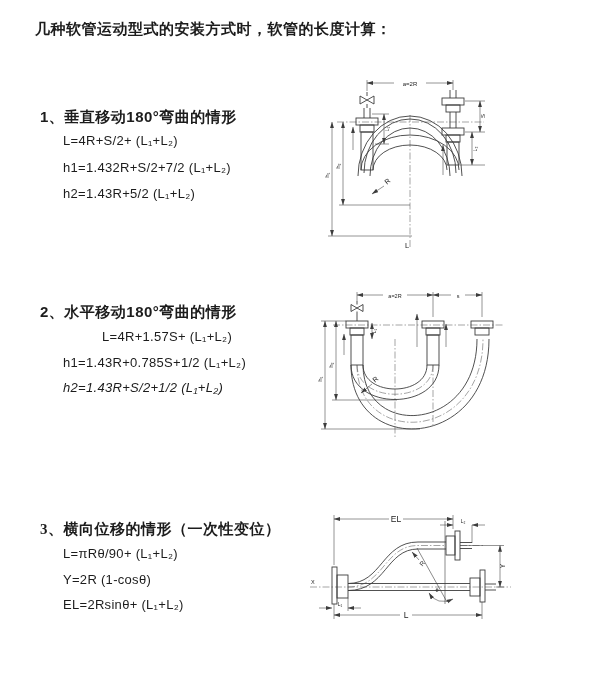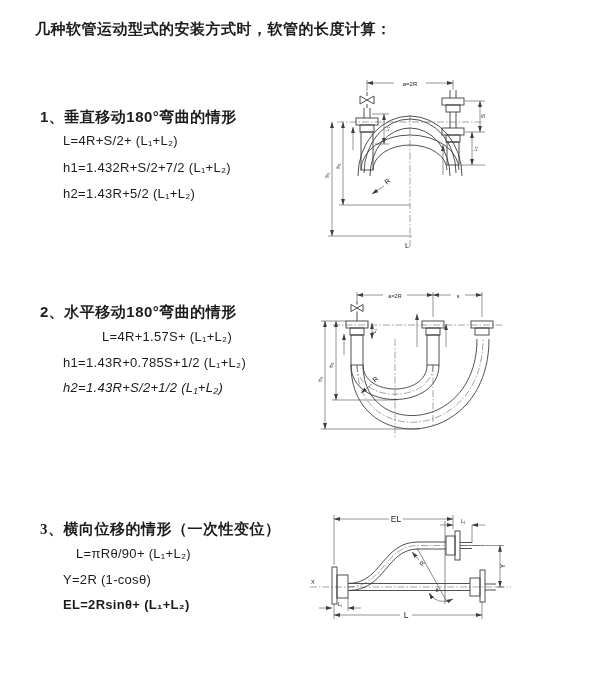--- a/index.html
+++ b/index.html
@@ -25,23 +25,23 @@
 <div class="abs formula" style="left:63px;top:133px;">L=4R+S/2+ (L₁+L₂)</div>
 <div class="abs formula" style="left:63px;top:160px;">h1=1.432R+S/2+7/2 (L₁+L₂)</div>
 <div class="abs formula" style="left:63px;top:186px;">h2=1.43R+5/2 (L₁+L₂)</div>
 
 <div class="abs heading" style="left:40px;top:303px;text-align:center;">2、水平移动180°弯曲的情形</div>
 <div class="abs formula" style="left:63px;top:329px;margin-left:39px;">L=4R+1.57S+ (L₁+L₂)</div>
 <div class="abs formula" style="left:63px;top:355px;">h1=1.43R+0.785S+1/2 (L₁+L₂)</div>
 <div class="abs formula" style="left:63px;top:380px;font-style:italic;">h2=1.43R+S/2+1/2 (L₁+L₂)</div>
 
 <div class="abs heading" style="left:40px;top:520px;font-family:Liberation Serif, serif;">3、横向位移的情形（一次性变位）</div>
-<div class="abs formula" style="left:63px;top:546px;margin-left:13px;">L=πRθ/90+ (L₁+L₂)</div>
+<div class="abs formula" style="left:63px;top:546px;">L=πRθ/90+ (L₁+L₂)</div>
 <div class="abs formula" style="left:63px;top:572px;">Y=2R (1-cosθ)</div>
-<div class="abs formula" style="left:63px;top:597px;font-weight:bold;">EL=2Rsinθ+ (L₁+L₂)</div>
+<div class="abs formula" style="left:63px;top:597px;">EL=2Rsinθ+ (L₁+L₂)</div>
 
 <svg style="left:312px;top:70px;" width="185" height="185" viewBox="0 0 185 185">
   <defs>
     <marker id="a1e" markerWidth="8" markerHeight="6" refX="6.3" refY="2" orient="auto" markerUnits="userSpaceOnUse">
       <path d="M0,0 L6.5,2 L0,4 Z" fill="#3d3d3d"></path>
       </marker>
     <marker id="a1s" markerWidth="8" markerHeight="6" refX="6.3" refY="2" orient="auto-start-reverse" markerUnits="userSpaceOnUse">
       <path d="M0,0 L6.5,2 L0,4 Z" fill="#3d3d3d"></path>
       </marker>
     <pattern id="br1" width="3" height="3" patternUnits="userSpaceOnUse">

